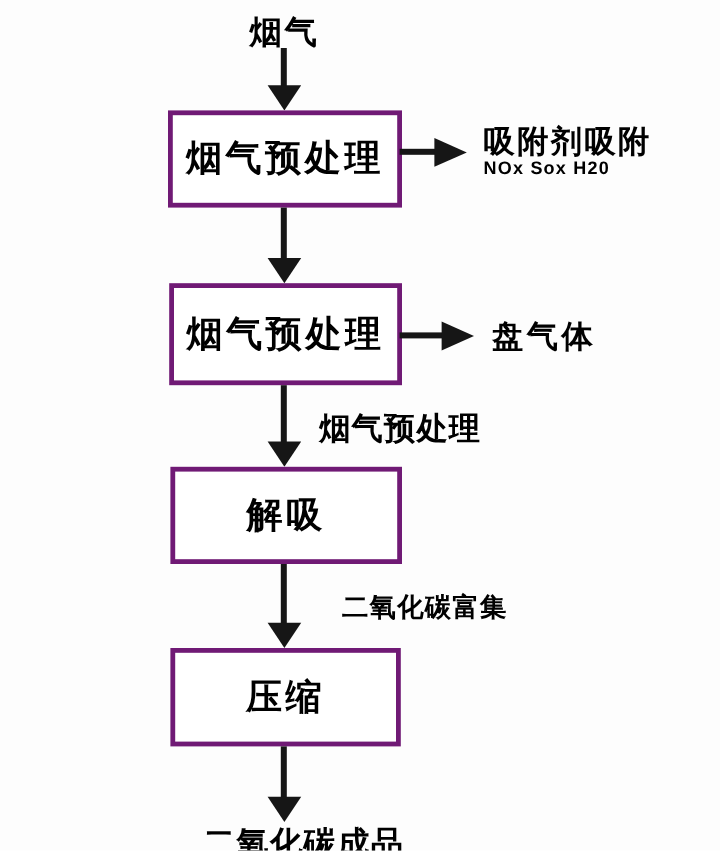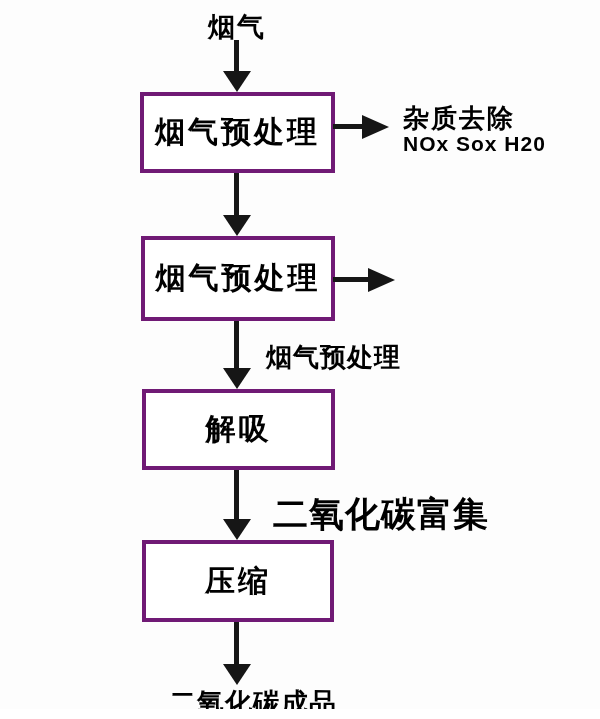--- a/index.html
+++ b/index.html
@@ -18,56 +18,57 @@
   .head-down{position:absolute;width:0;height:0;
     border-left:14px solid transparent;border-right:14px solid transparent;
     border-top:21px solid #161616;}
   .head-right{position:absolute;width:0;height:0;
     border-top:12px solid transparent;border-bottom:12px solid transparent;
     border-left:27px solid #161616;}
   .t{position:absolute;font-weight:700;white-space:nowrap;}
   .t-input{left:175px;top:9px;width:124px;text-align:center;font-size:27px;letter-spacing:2px;}
   .t-branch1{left:403px;top:105px;line-height:1.0;}
   .t-branch1 .l1{font-size:26px;letter-spacing:2px;}
-  .t-branch1 .l2{font-size:21px;letter-spacing:1px;margin-top:2px;}
+  .t-branch1 .l2{font-size:15px;letter-spacing:1px;margin-top:2px;}
   .t-branch2{left:410px;top:263px;font-size:26px;letter-spacing:3px;}
   .t-stream1{left:266px;top:340px;font-size:26px;letter-spacing:1px;}
-  .t-stream2{left:273px;top:491px;font-size:35px;letter-spacing:1px;}
+  .t-stream2{left:285px;top:491px;font-size:22px;letter-spacing:1px;}
   .t-output{left:169px;top:685px;font-size:27px;letter-spacing:1px;}
 </style>
 </head>
 <body>
 
 <div class="canvas">
 
   <div class="t t-input">烟气</div>
 
   <div class="vline" style="left:234px;top:40px;height:34px;"></div>
   <div class="head-down" style="left:223px;top:71px;"></div>
 
   <div class="box" style="left:140px;top:92px;width:195px;height:81px;">
     <span>烟气预处理</span>
   </div>
 
   <div class="hline" style="left:333px;top:124px;width:32px;"></div>
   <div class="head-right" style="left:362px;top:115px;"></div>
   <div class="t t-branch1">
-    <div class="l1">杂质去除</div>
+    <div class="l1">吸附剂吸附</div>
     <div class="l2">NOx Sox H20</div>
   </div>
 
   <div class="vline" style="left:234px;top:173px;height:45px;"></div>
   <div class="head-down" style="left:223px;top:215px;"></div>
 
   <div class="box" style="left:141px;top:236px;width:194px;height:85px;">
     <span>烟气预处理</span>
   </div>
 
   <div class="hline" style="left:333px;top:277px;width:38px;"></div>
   <div class="head-right" style="left:368px;top:268px;"></div>
+  <div class="t t-branch2">盘气体</div>
 
   <div class="vline" style="left:234px;top:321px;height:50px;"></div>
   <div class="head-down" style="left:223px;top:368px;"></div>
   <div class="t t-stream1">烟气预处理</div>
 
   <div class="box" style="left:142px;top:389px;width:193px;height:81px;align-items:center;">
     <span>解吸</span>
   </div>
 
   <div class="vline" style="left:234px;top:470px;height:50px;"></div>

